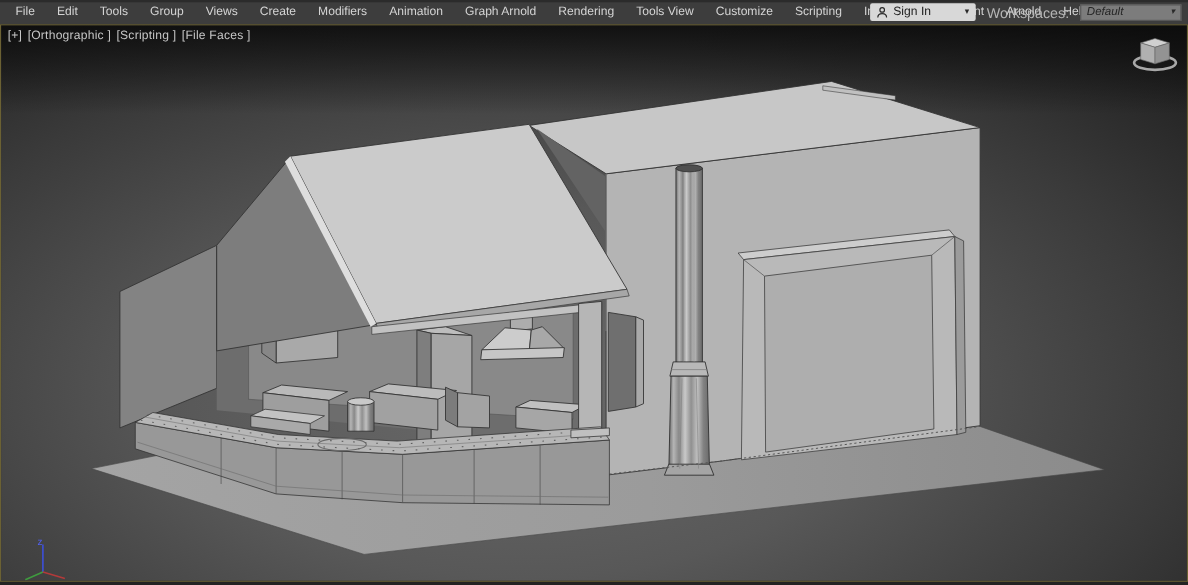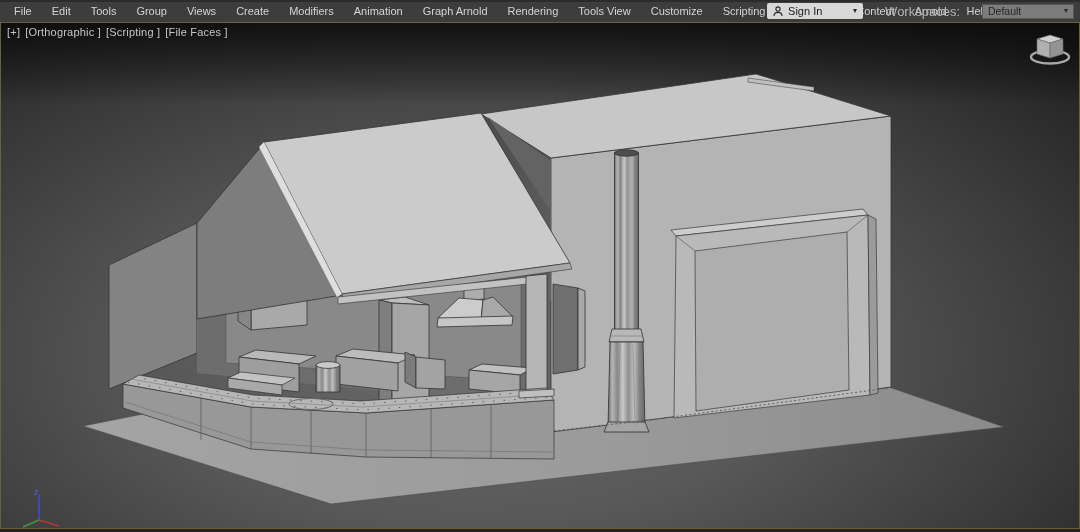--- a/index.html
+++ b/index.html
@@ -16,34 +16,34 @@
     box-shadow:inset 0 2px 0 #2b2b2b;
     display:flex;align-items:flex-end;
     padding-left:4px;z-index:5;
   }
   .menu-item{
     color:#d4d4d4;font-size:11px;line-height:22px;
     padding:0 10px;white-space:nowrap;cursor:default;
   }
   .menubar-right{
     position:absolute;right:6px;top:0;height:22px;
-    display:flex;align-items:center;gap:22px;
+    display:flex;align-items:center;gap:10px;
   }
   .signin-btn{
     display:flex;align-items:center;gap:5px;
     background:#d8d8d8;border-radius:2px;
     height:16px;width:96px;padding:0 6px;box-sizing:border-box;
   }
   .signin-label{font-size:11px;color:#1c1c1c;flex:1;}
   .caret{font-size:8px;color:#2a2a2a;line-height:1;}
   .ws-label{font-size:13px;color:#b5b5b5;}
   .ws-select{
     display:flex;align-items:center;
     background:#7c7c7c;height:15px;width:92px;
-    padding:0 5px;box-sizing:border-box;border:1px solid #565656;
+    padding:0 5px;box-sizing:border-box;border:1px solid #565656;font-style:italic;
   }
   .ws-value{font-size:10.5px;color:#262626;flex:1;}
   
   .viewport{
     position:absolute;top:22px;left:0;width:1078px;height:505px;
     border:1px solid #6b6133;
     background:
       linear-gradient(180deg, rgba(8,8,8,0.8) 0%, rgba(8,8,8,0) 16%),
       radial-gradient(ellipse 78% 88% at 44% 66%, #6a6a6a 0%, #585858 38%, #3a3a3a 72%, #1f1f1f 100%);
     overflow:hidden;

